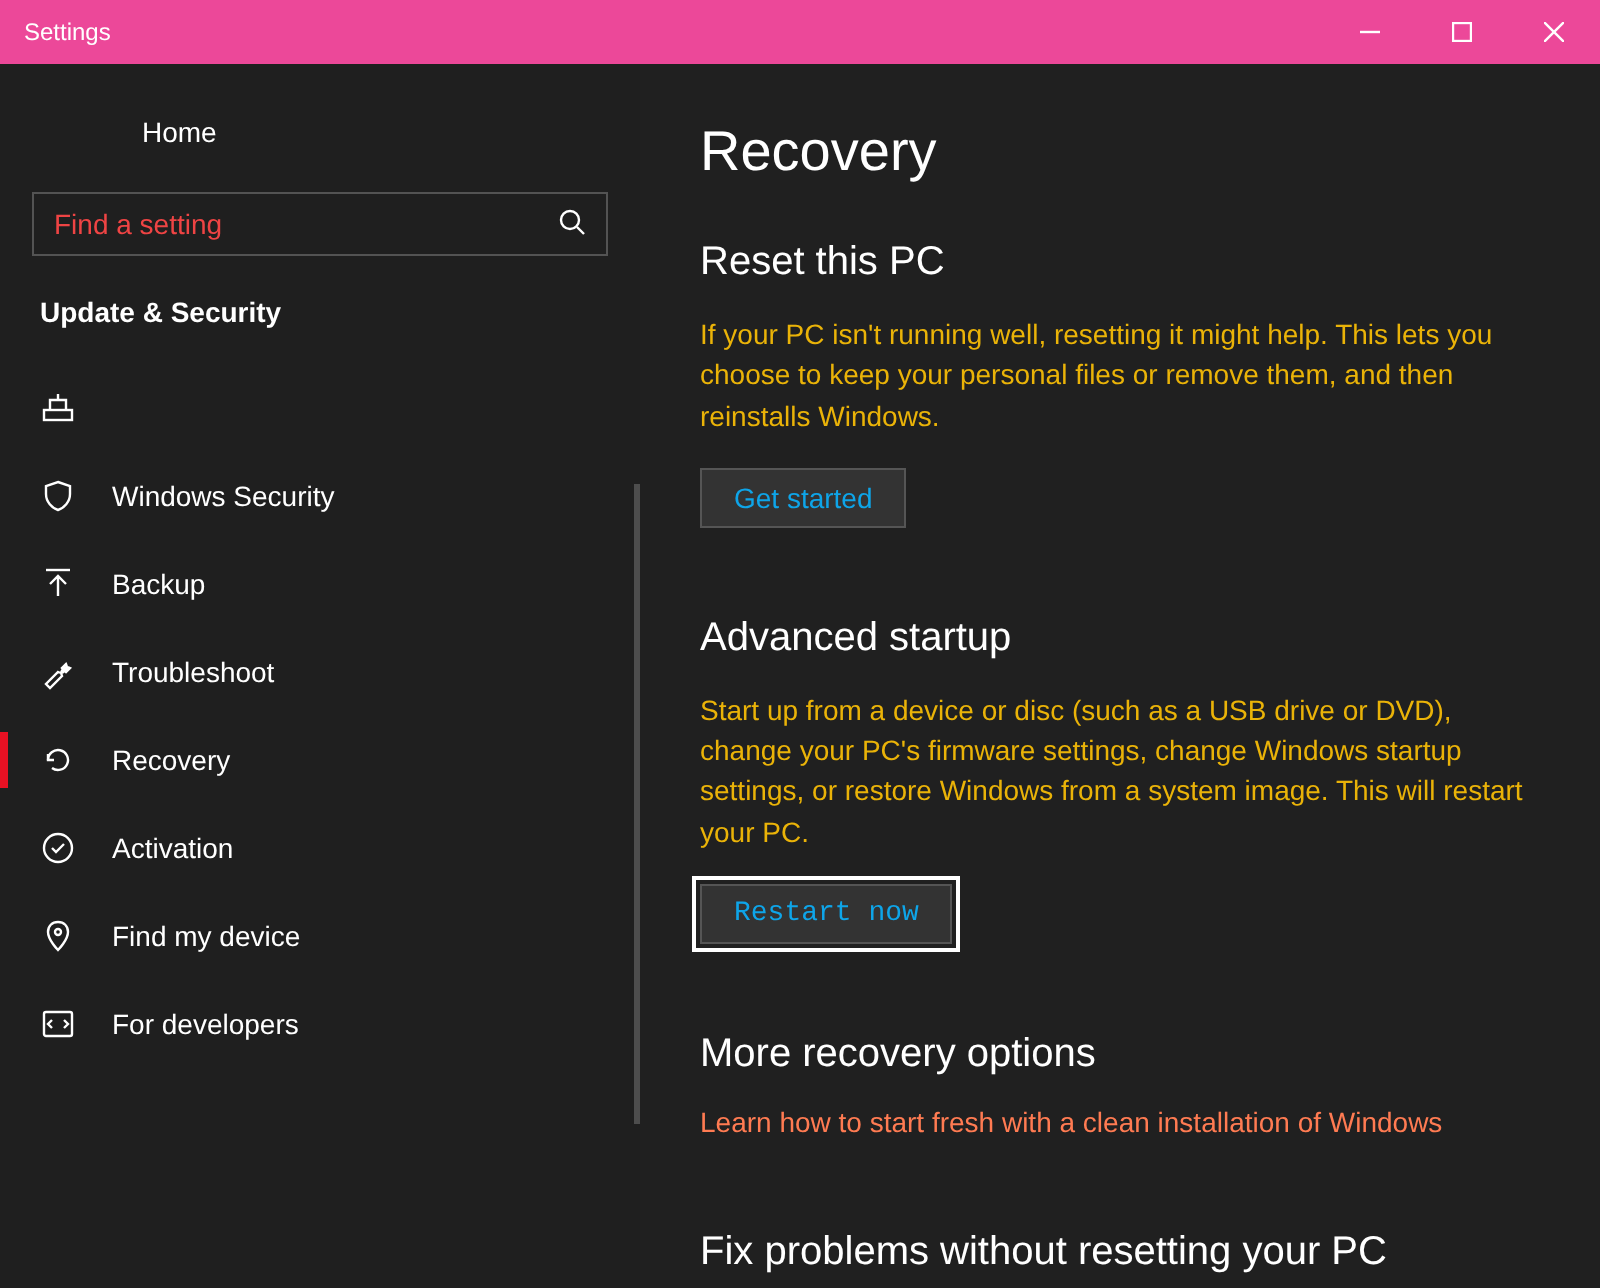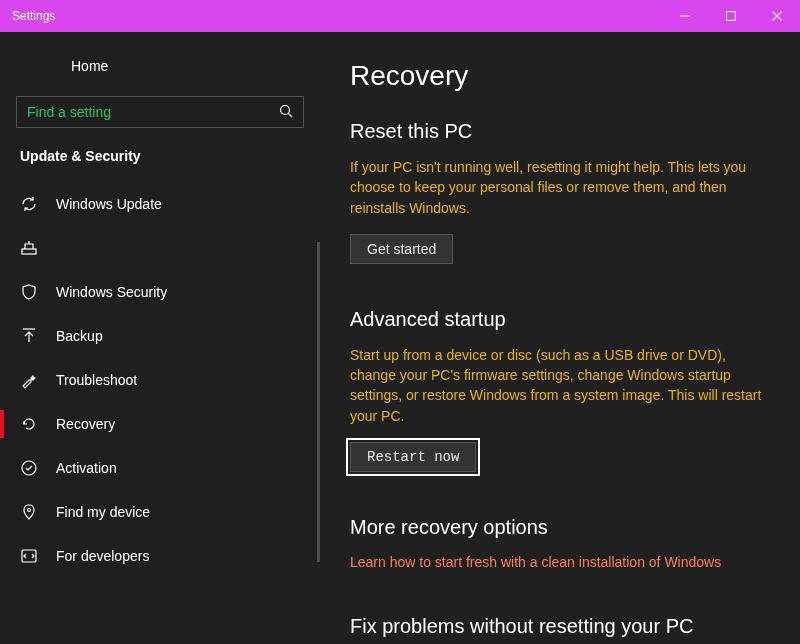--- a/index.html
+++ b/index.html
@@ -1,37 +1,37 @@
 <!DOCTYPE html>
 <html><head>
   <meta charset="utf-8">
   <style>
     * { margin:0; padding:0; box-sizing:border-box; font-family:"Segoe UI",Arial,sans-serif; }
     body { width:800px; height:644px; background:#202020; color:#fff; overflow:hidden; display:flex; flex-direction:column; }
-    .titlebar { height:32px; display:flex; align-items:center; padding-left:12px; font-size:12px; color:#fff; background:#d946ef; }
+    .titlebar { height:32px; display:flex; align-items:center; padding-left:12px; font-size:12px; color:#fff; background:#ec4899; }
     .titlebar-spacer { flex:1; }
     .winbtn { width:46px; height:32px; display:flex; align-items:center; justify-content:center; color:#fff; }
     .winbtn svg { width:10px; height:10px; }
     .body-row { flex:1; display:flex; min-height:0; }
     .sidebar { width:320px; background:#1f1f1f; padding:14px 0 0 0; position:relative; }
     .home-row { display:flex; align-items:center; height:40px; padding-left:20px; gap:16px; font-size:14px; margin-bottom:10px;margin-left:35px; }
     .search-wrap { margin:0 16px 20px 16px; }
     .search-box { width:100%; height:32px; background:transparent; border:1px solid #535353; color:#aaa; display:flex; align-items:center; padding:0 10px; font-size:14px; }
-    .search-box span.placeholder { flex:1; color:#22c55e; }
+    .search-box span.placeholder { flex:1; color:#ef4444; }
     .category-title { font-size:14px; font-weight:600; padding:0 20px 18px 20px; }
     .nav-list { display:flex; flex-direction:column; position:relative; }
     .nav-item { height:44px; display:flex; align-items:center; gap:18px; padding-left:20px; font-size:14px; color:#fff; position:relative; }
     .nav-item.active::before { content:""; position:absolute; left:0; top:8px; bottom:8px; width:4px; background:#e81123; }
     .nav-item .ico { width:18px; height:18px; display:flex; align-items:center; justify-content:center; }
     .sidebar-scrollbar { position:absolute; right:0; top:210px; width:3px; height:320px; background:#4d4d4d; }
     .main { flex:1; background:#202020; padding:28px 30px 0 30px; overflow:hidden; }
     h1.page-title { font-size:28px; font-weight:400; margin-bottom:28px; }
     h2.section-title { font-size:20px; font-weight:400; margin-bottom:14px; }
     p.section-body { font-size:14px; line-height:1.45; color:#eab308; margin-bottom:16px; max-width:430px; }
-    .btn { display:inline-block; padding:6px 16px; background:#333333; border:1px solid #555; color:#e5e5e5; font-size:14px; }
+    .btn { display:inline-block; padding:6px 16px; background:#333333; border:1px solid #555; color:#0ea5e9; font-size:14px; }
     .btn.focus { outline:2px solid #fff; outline-offset:2px;font-family:Liberation Mono, monospace; }
     .section { margin-bottom:44px; }
     a.accent-link { color:#ff7b52; text-decoration:none; font-size:14px; }
     svg { stroke:#fff; fill:none; stroke-width:1.2; }
   </style>
 </head>
 <body>
 
 <div class="titlebar">
   <span>Settings</span>
@@ -73,29 +73,20 @@
               <circle cx="6" cy="6" r="4.5"></circle>
               <line x1="9.5" y1="9.5" x2="13" y2="13"></line>
             </svg>
         </span>
       </div>
     </div>
 
     <div class="category-title">Update &amp; Security</div>
 
     <div class="nav-list">
-      <div class="nav-item">
-        <span class="ico">
-            <svg viewBox="0 0 18 18">
-              <path d="M3 9a6 6 0 0 1 10-4M15 9a6 6 0 0 1-10 4"></path>
-              <path d="M13 2v3h-3M5 16v-3h3"></path>
-            </svg>
-          </span>
-        <span>Windows Update</span>
-      </div>
       <div class="nav-item">
         <span class="ico">
             <svg viewBox="0 0 18 18">
               <rect x="2" y="10" width="14" height="5"></rect>
               <path d="M5 10V5h8v5"></path>
               <path d="M9 2v3"></path>
             </svg>
           </span>
       </div>
       <div class="nav-item">

